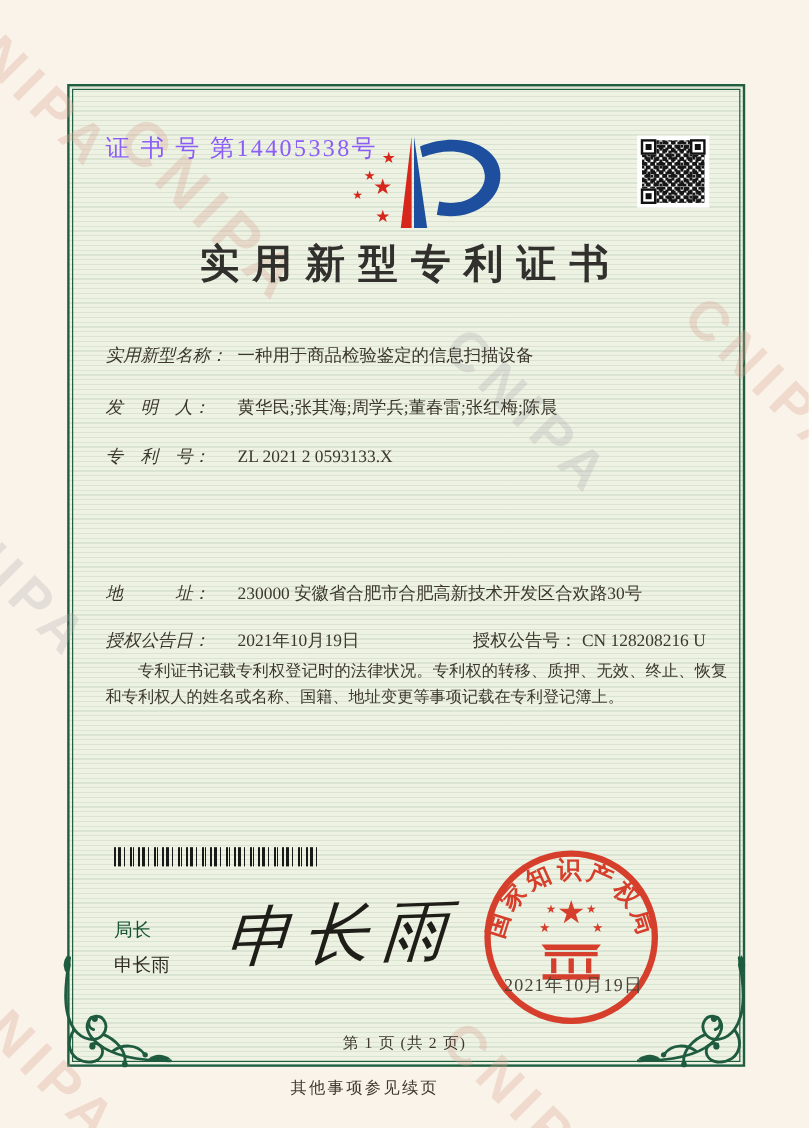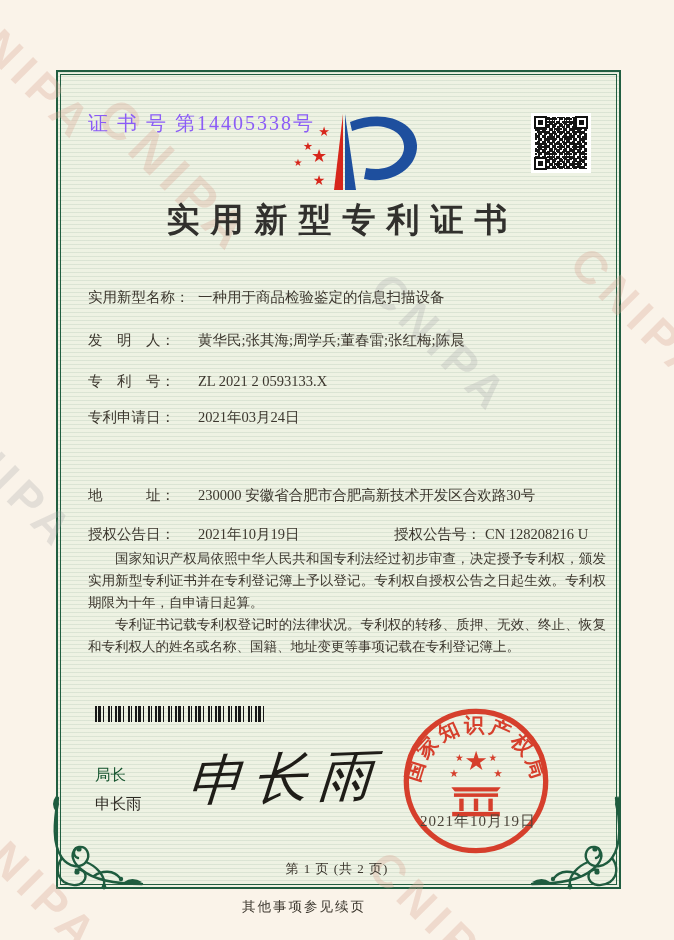--- a/index.html
+++ b/index.html
@@ -42,21 +42,21 @@
   }
   .finder{position:absolute;width:13px;height:13px;border:2px solid #111;background:#fff;box-sizing:border-box;}
   .finder::after{content:"";position:absolute;inset:2px;background:#111;}
   .finder.tl{left:-1px;top:-1px;} .finder.tr{right:-1px;top:-1px;} .finder.bl{left:-1px;bottom:-1px;}
   .title{
     position:absolute;left:0;top:198px;width:674px;text-align:center;
     font-size:33px;font-weight:bold;letter-spacing:11px;color:#31302d;text-indent:11px;
   }
   
   .row{position:absolute;left:88px;width:520px;font-size:14.5px;line-height:20px;color:#3c372e;}
-  .row .lbl{display:inline-block;width:110px;vertical-align:top;}
+  .row .lbl{display:inline-block;width:110px;vertical-align:top;font-style:italic;}
   .row .val{display:inline-block;vertical-align:top;max-width:400px;}
   .r1{top:287px;} .r2{top:330px;} .r3{top:371px;} .r4{top:407px;}
   .r5{top:447px;} .r6{top:485px;} .r7{top:524px;}
   .pair2{position:absolute;left:262px;top:0;}
   .pair2 .lbl2{display:inline-block;margin-right:4px;margin-left:44px;}
   
   .paras{position:absolute;left:88px;top:548px;width:518px;font-size:13.5px;line-height:22px;color:#3c372e;text-align:justify;}
   .paras p{margin:0;text-indent:2em;}
   
   .barcode{
@@ -164,35 +164,31 @@
 
   <div class="row r1">
     <span class="lbl">实用新型名称：</span><span class="val">一种用于商品检验鉴定的信息扫描设备</span>
   </div>
   <div class="row r2">
     <span class="lbl">发　明　人：</span><span class="val">黄华民;张其海;周学兵;董春雷;张红梅;陈晨</span>
   </div>
   <div class="row r3">
     <span class="lbl">专　利　号：</span><span class="val">ZL 2021 2 0593133.X</span>
   </div>
-  <div class="row r4">
-    <span class="lbl">专利申请日：</span><span class="val">2021年03月24日</span>
-  </div>
   <div class="row r6">
     <span class="lbl">地　　　址：</span><span class="val">230000 安徽省合肥市合肥高新技术开发区合欢路30号</span>
   </div>
   <div class="row r7">
     <span class="lbl">授权公告日：</span><span class="val">2021年10月19日</span>
     <span class="pair2">
       <span class="lbl2">授权公告号：</span><span>CN 128208216 U</span>
     </span>
   </div>
 
   <div class="paras">
-    <p>国家知识产权局依照中华人民共和国专利法经过初步审查，决定授予专利权，颁发实用新型专利证书并在专利登记簿上予以登记。专利权自授权公告之日起生效。专利权期限为十年，自申请日起算。</p>
     <p>专利证书记载专利权登记时的法律状况。专利权的转移、质押、无效、终止、恢复和专利权人的姓名或名称、国籍、地址变更等事项记载在专利登记簿上。</p>
   </div>
 
   <div class="barcode"></div>
 
   <div class="sig-title">局长</div>
   <div class="sig-name">申长雨</div>
   <div class="sig-script">申长雨</div>
 
   <svg class="seal" viewBox="0 0 170 170">

